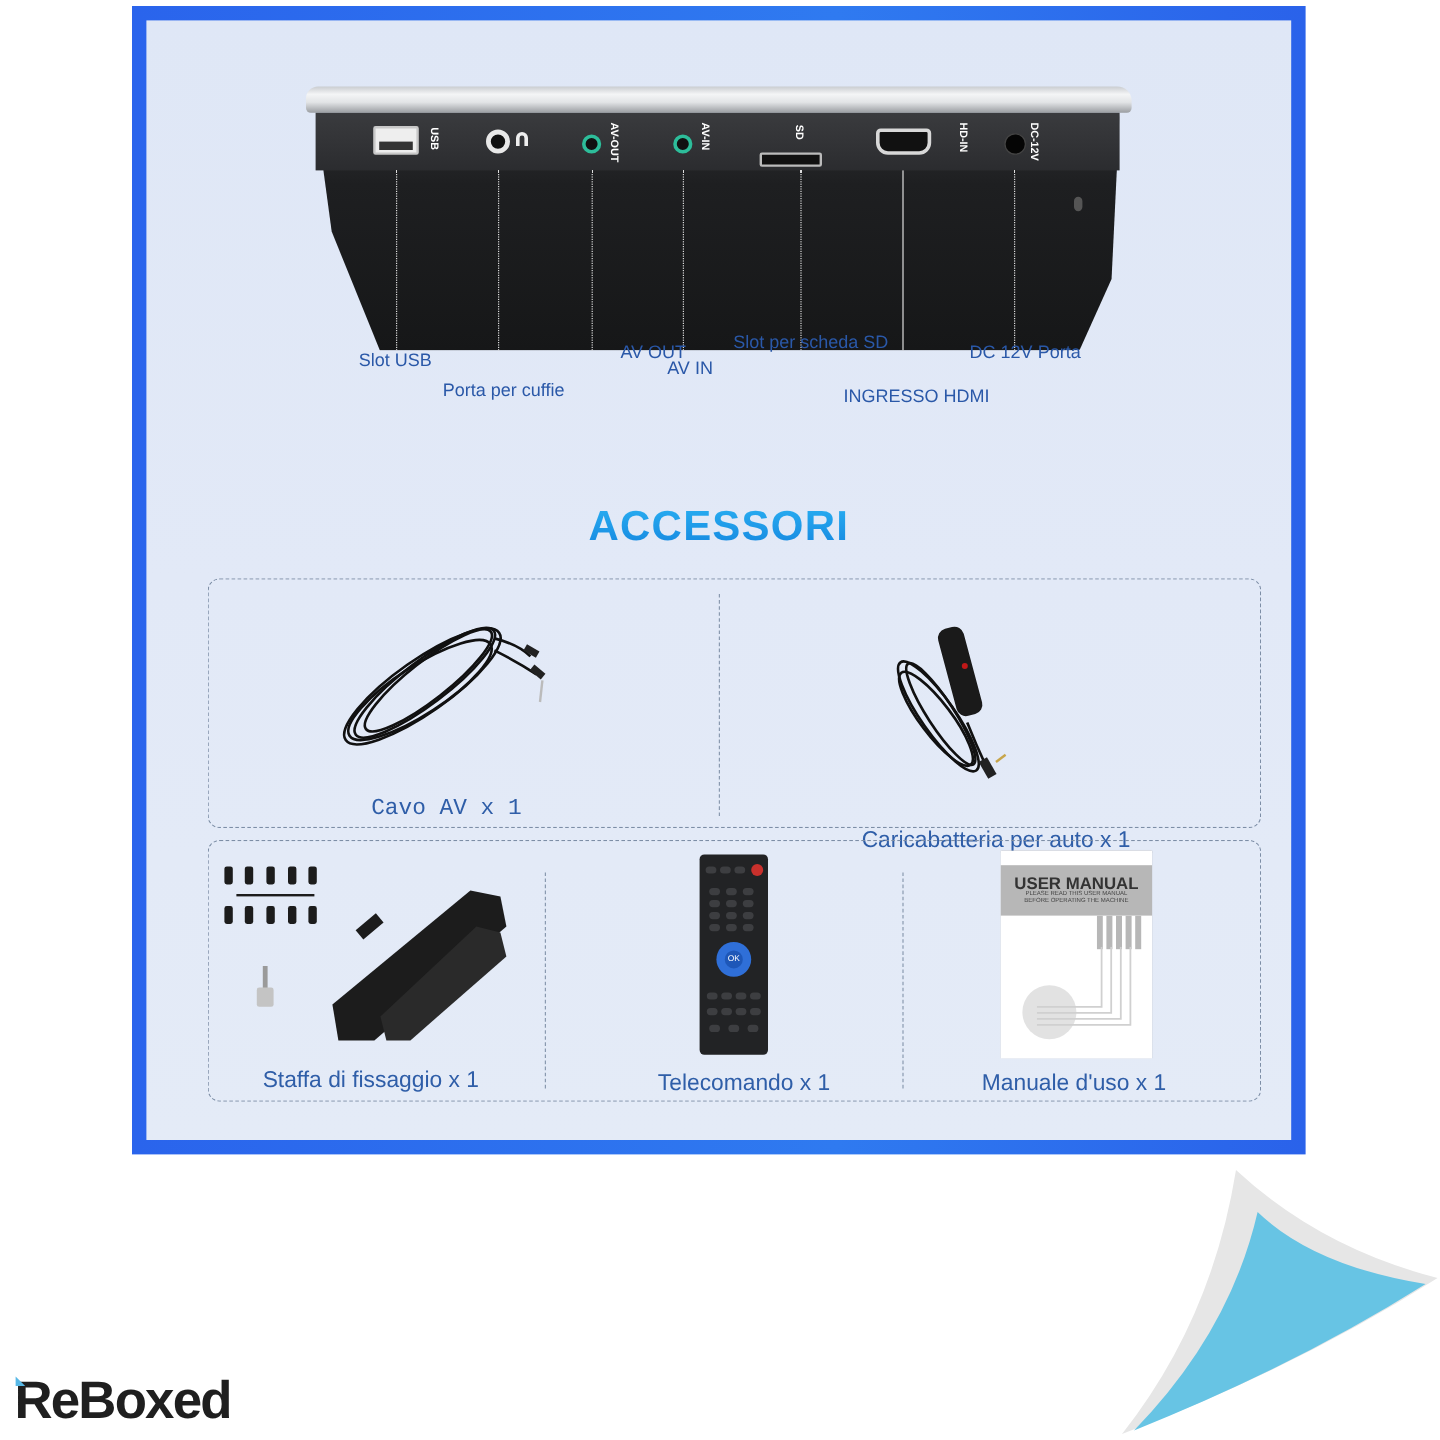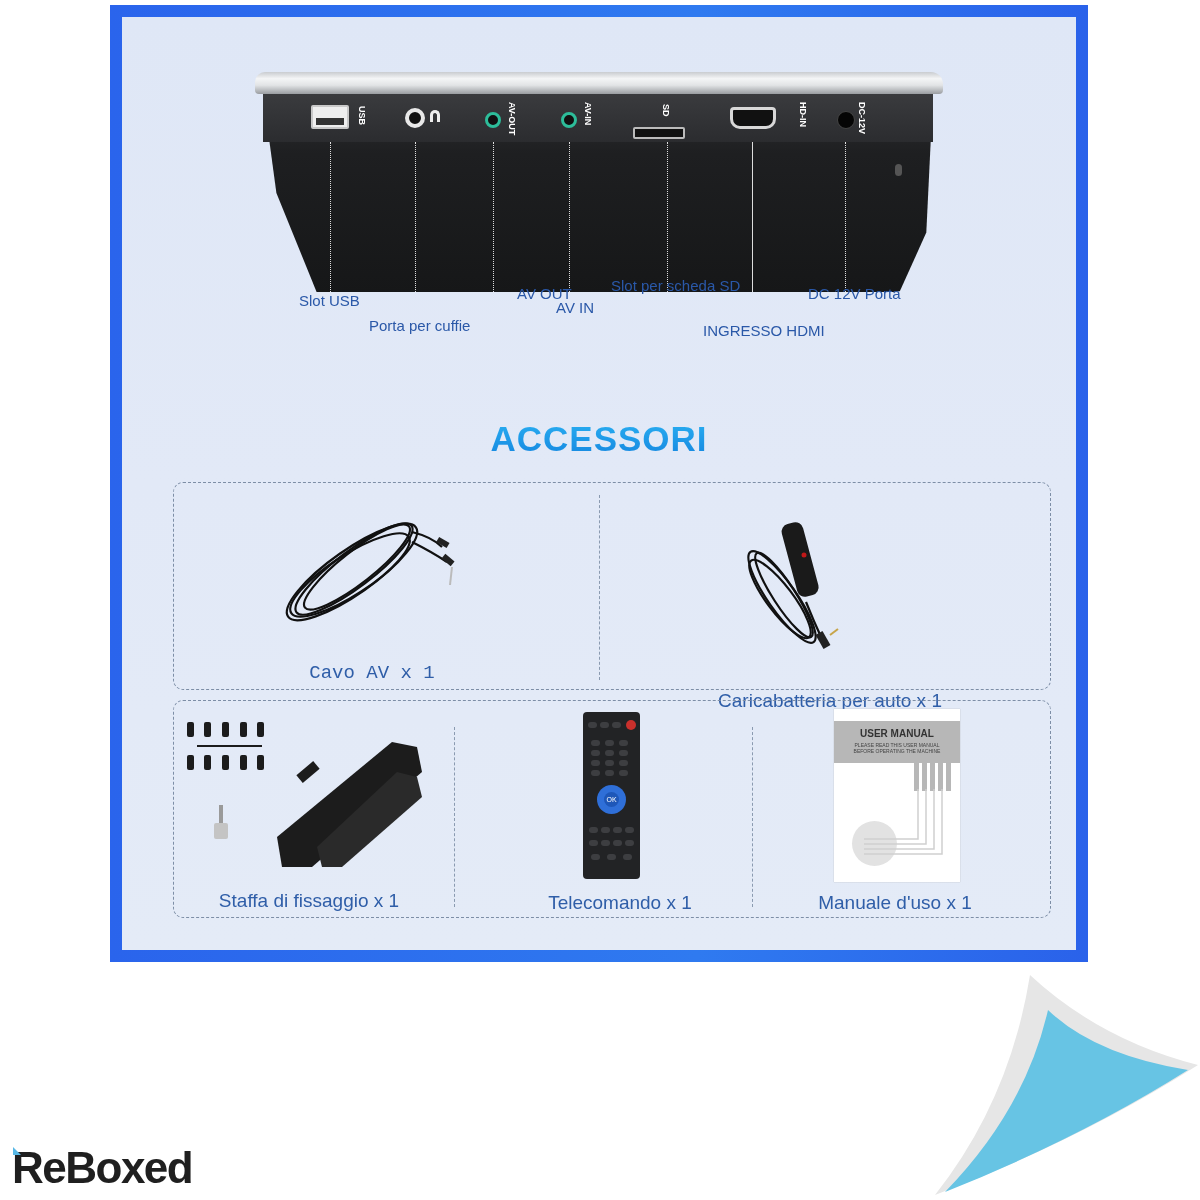--- a/index.html
+++ b/index.html
@@ -68,21 +68,21 @@
   
   .remote { position: absolute; left: 461px; top: 695px; width: 57px; height: 167px; background: #222325; border-radius: 4px; }
   .remote .pwr { position: absolute; right: 4px; top: 8px; width: 10px; height: 10px; border-radius: 50%; background: #c9302c; }
   .remote .btn { position: absolute; width: 9px; height: 6px; background: #3d3e41; border-radius: 3px; }
   .remote .ring { position: absolute; left: 14px; top: 73px; width: 29px; height: 29px; border-radius: 50%; background: #2f6fd8; }
   .remote .ok { position: absolute; left: 21px; top: 80px; width: 15px; height: 15px; border-radius: 50%; background: #1e57b8; color: #fff; font-size: 7px; text-align: center; line-height: 15px; }
 
   
   .manual { position: absolute; left: 712px; top: 692px; width: 126px; height: 173px; background: #fff; box-shadow: 0 0 1px #aaa; }
   .manual .band { position: absolute; left: 0; right: 0; top: 12px; height: 42px; background: #b7b7b7; }
-  .manual .mt { position: absolute; left: 0; right: 0; top: 19px; text-align: center; font-size: 10px; font-weight: bold; color: #333; }
+  .manual .mt { position: absolute; left: 0; right: 0; top: 19px; text-align: center; font-size: 14px; font-weight: bold; color: #333; }
   .manual .ms { position: absolute; left: 10px; right: 10px; top: 33px; text-align: center; font-size: 5px; color: #444; line-height: 6px; }
   .manual .bars { position: absolute; left: 80px; top: 54px; }
   .manual .circle { position: absolute; left: 18px; top: 112px; width: 45px; height: 45px; border-radius: 50%; background: #e2e2e2; }
 
   
   .logo { position: absolute; left: 12px; top: 1143px; font-size: 44px; font-weight: bold; color: #1f1f1f; letter-spacing: -1.5px; }
   .logo-corner { position: absolute; left: 13px; top: 1147px; width: 0; height: 0; border-left: 8px solid #58b8e6; border-top: 8px solid transparent; }
   .curl { position: absolute; left: 930px; top: 970px; }
 </style>
 </head>

